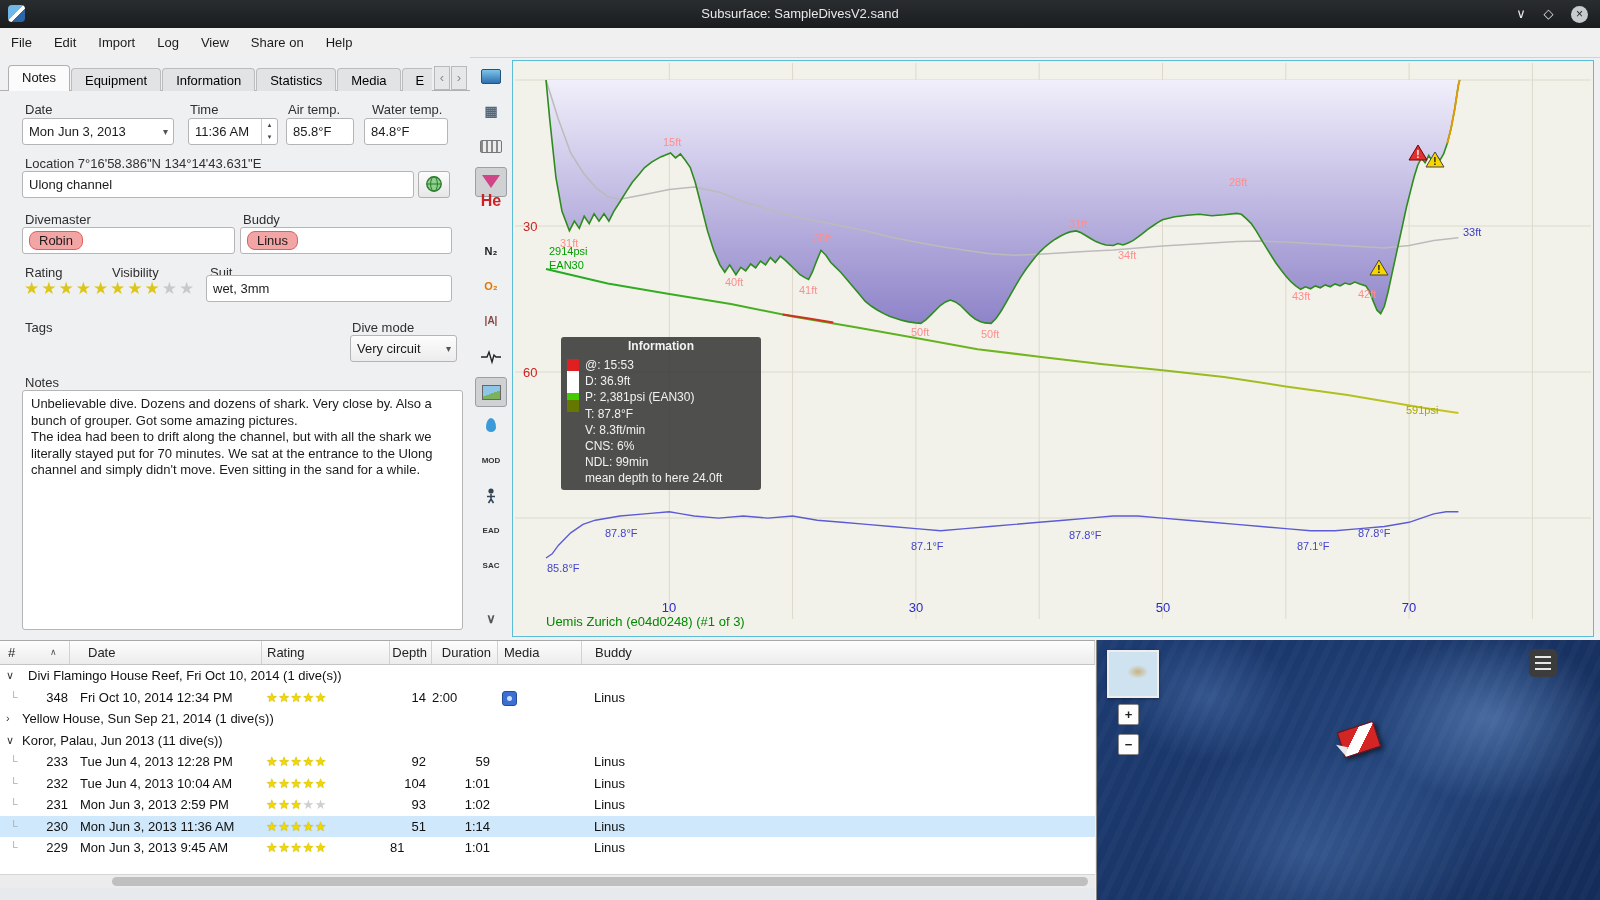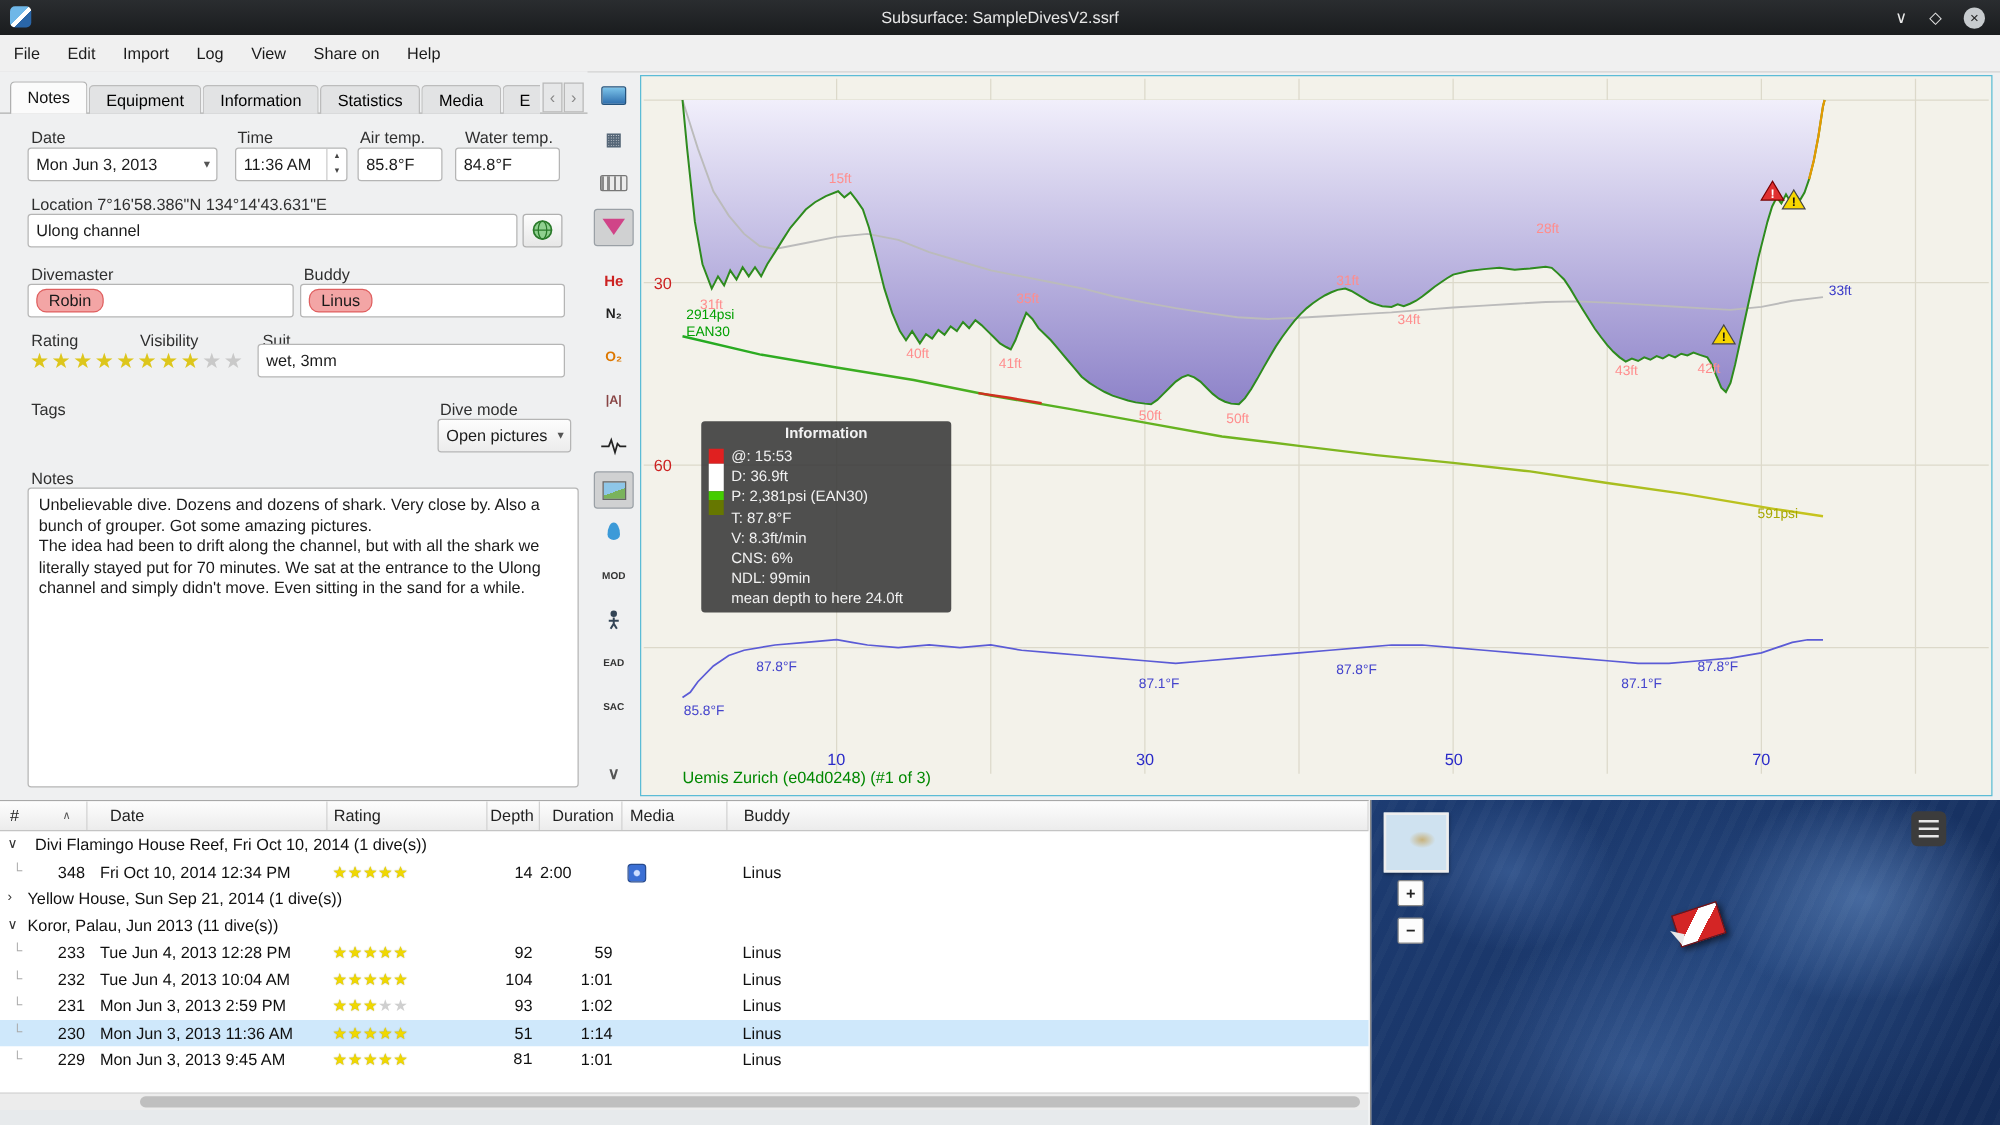--- a/index.html
+++ b/index.html
@@ -115,21 +115,21 @@
   #hamb i{display:block;width:16px;height:2px;background:#e8e8e8;margin:4px auto 0;}
   #hamb i:first-child{margin-top:7px;}
 </style>
 </head>
 <body>
 
 <div id="app">
 
   <div id="titlebar">
     <div id="appicon"></div>
-    <div id="wintitle">Subsurface: SampleDivesV2.ssrf</div>
+    <div id="wintitle">Subsurface: SampleDivesV2.sand</div>
     <div id="winbtns">
       <span>∨</span>
       <span>◇</span>
       <span id="btn-close">×</span>
     </div>
   </div>
 
   <div id="menubar"><span class="menu-item">File</span><span class="menu-item">Edit</span><span class="menu-item">Import</span><span class="menu-item">Log</span><span class="menu-item">View</span><span class="menu-item">Share on</span><span class="menu-item">Help</span></div>
 
   <div id="notespanel">
@@ -187,41 +187,41 @@
     <label class="flabel" style="left:210px;top:208px;">Suit</label>
     <div class="starbox" style="left:24px;top:222px;" id="rating-stars"><span class="st f">★</span><span class="st f">★</span><span class="st f">★</span><span class="st f">★</span><span class="st f">★</span></div>
     <div class="starbox" style="left:110px;top:222px;" id="visibility-stars"><span class="st f">★</span><span class="st f">★</span><span class="st f">★</span><span class="st e">★</span><span class="st e">★</span></div>
     <div class="inp" style="left:206px;top:218px;width:246px;">
       <span>wet, 3mm</span>
     </div>
 
     <label class="flabel" style="left:25px;top:263px;">Tags</label>
     <label class="flabel" style="left:352px;top:263px;">Dive mode</label>
     <div class="inp" style="left:350px;top:278px;width:107px;background:linear-gradient(#fdfdfd,#ececec);">
-      <span>Open pictures</span>
+      <span>Very circuit</span>
       <span class="combo-arr">▾</span>
     </div>
 
     <label class="flabel" style="left:25px;top:318px;">Notes</label>
     <div class="notesbox">Unbelievable dive. Dozens and dozens of shark. Very close by. Also a bunch of grouper. Got some amazing pictures.
 The idea had been to drift along the channel, but with all the shark we literally stayed put for 70 minutes. We sat at the entrance to the Ulong channel and simply didn't move. Even sitting in the sand for a while.</div>
   </div>
 
   <div id="ptoolbar">
       <div class="tbtn" style="top: 5px;">
         <span class="ic-dc"></span>
       </div>
       <div class="tbtn" style="top: 40px; color: rgb(85, 102, 119); font-size: 14px;">▦</div>
       <div class="tbtn" style="top: 75px;">
         <span class="ic-ruler"></span>
       </div>
       <div class="tbtn pressed" style="top: 110px;">
         <span class="ic-ceiling"></span>
       </div>
-      <div class="tbtn" style="top: 154px; color: rgb(204, 34, 34); font-size: 12px;">He</div>
+      <div class="tbtn" style="top: 130px; color: rgb(204, 34, 34); font-size: 16px;">He</div>
       <div class="tbtn" style="top: 180px; color: rgb(34, 34, 34); font-size: 11px;">N₂</div>
       <div class="tbtn" style="top: 215px; color: rgb(221, 119, 0); font-size: 11px;">O₂</div>
       <div class="tbtn" style="top: 250px; color: rgb(136, 68, 68); font-size: 10px;">|A|</div>
       <div class="tbtn" style="top: 285px;"><svg width="22" height="16" style="margin-top:7px">
           <polyline points="1,8 7,8 9,3 12,13 14,6 16,8 21,8" fill="none" stroke="#222" stroke-width="1.4"></polyline>
         </svg></div>
       <div class="tbtn pressed" style="top: 320px;">
         <span class="ic-photo"></span>
       </div>
       <div class="tbtn" style="top: 355px;">
@@ -393,21 +393,21 @@
           <span class="lst" style="left: 266px;"><i class="f" style="font-style: normal;">★</i><i class="f" style="font-style: normal;">★</i><i class="f" style="font-style: normal;">★</i><i class="f" style="font-style: normal;">★</i><i class="f" style="font-style: normal;">★</i></span>
           <span style="left: 390px; width: 36px; text-align: right;">51</span>
           <span style="left: 432px; width: 58px; text-align: right;">1:14</span>
           <span style="left: 594px;">Linus</span>
         </div>
         <div class="lrow" style="top: 196px;">
           <span style="left: 10px; color: rgb(170, 170, 170); font-size: 11px;">└</span>
           <span style="left: 22px; width: 46px; text-align: right;">229</span>
           <span style="left: 80px;">Mon Jun 3, 2013 9:45 AM</span>
           <span class="lst" style="left: 266px;"><i class="f" style="font-style: normal;">★</i><i class="f" style="font-style: normal;">★</i><i class="f" style="font-style: normal;">★</i><i class="f" style="font-style: normal;">★</i><i class="f" style="font-style: normal;">★</i></span>
-          <span style="left: 390px; width: 36px; text-align: right; font-family: Liberation Mono, monospace;">81</span>
+          <span style="left: 390px; width: 36px; text-align: left;">81</span>
           <span style="left: 432px; width: 58px; text-align: right;">1:01</span>
           <span style="left: 594px;">Linus</span>
         </div>
       </div>
     <div id="dl-scroll">
         <div id="dl-thumb"></div>
       </div>
     <div id="dl-bottomstrip"></div>
   </div>
 

